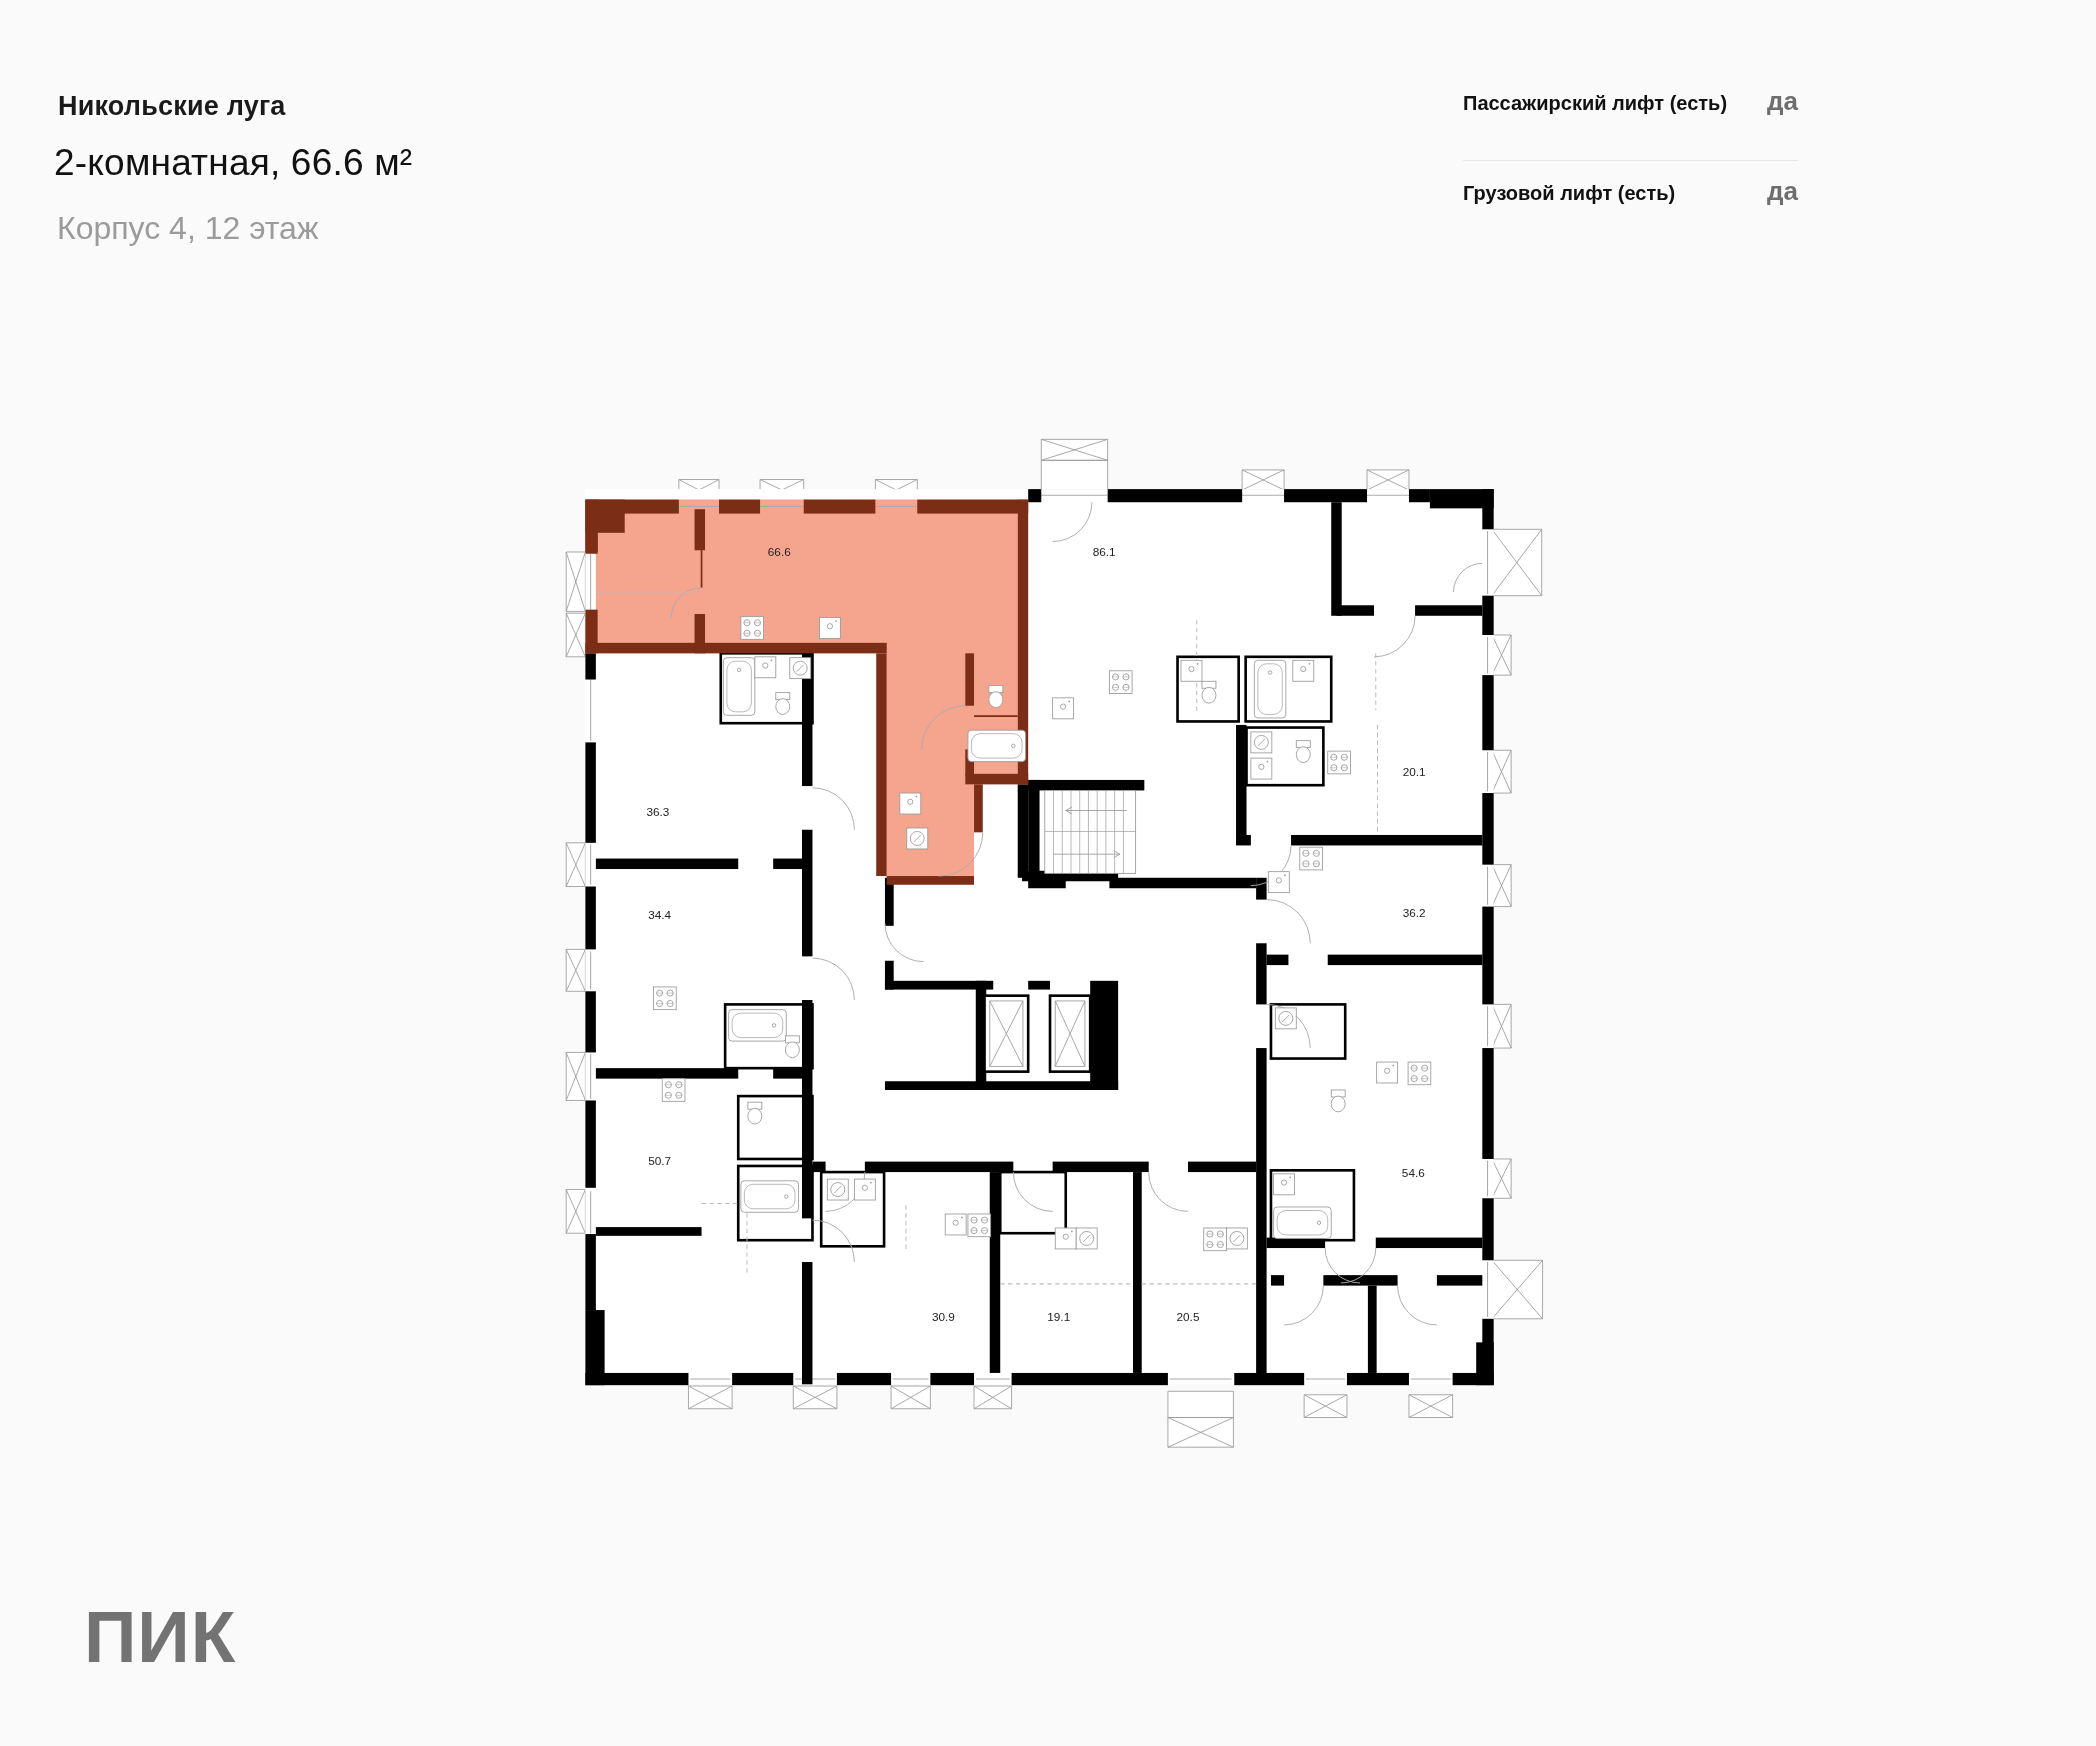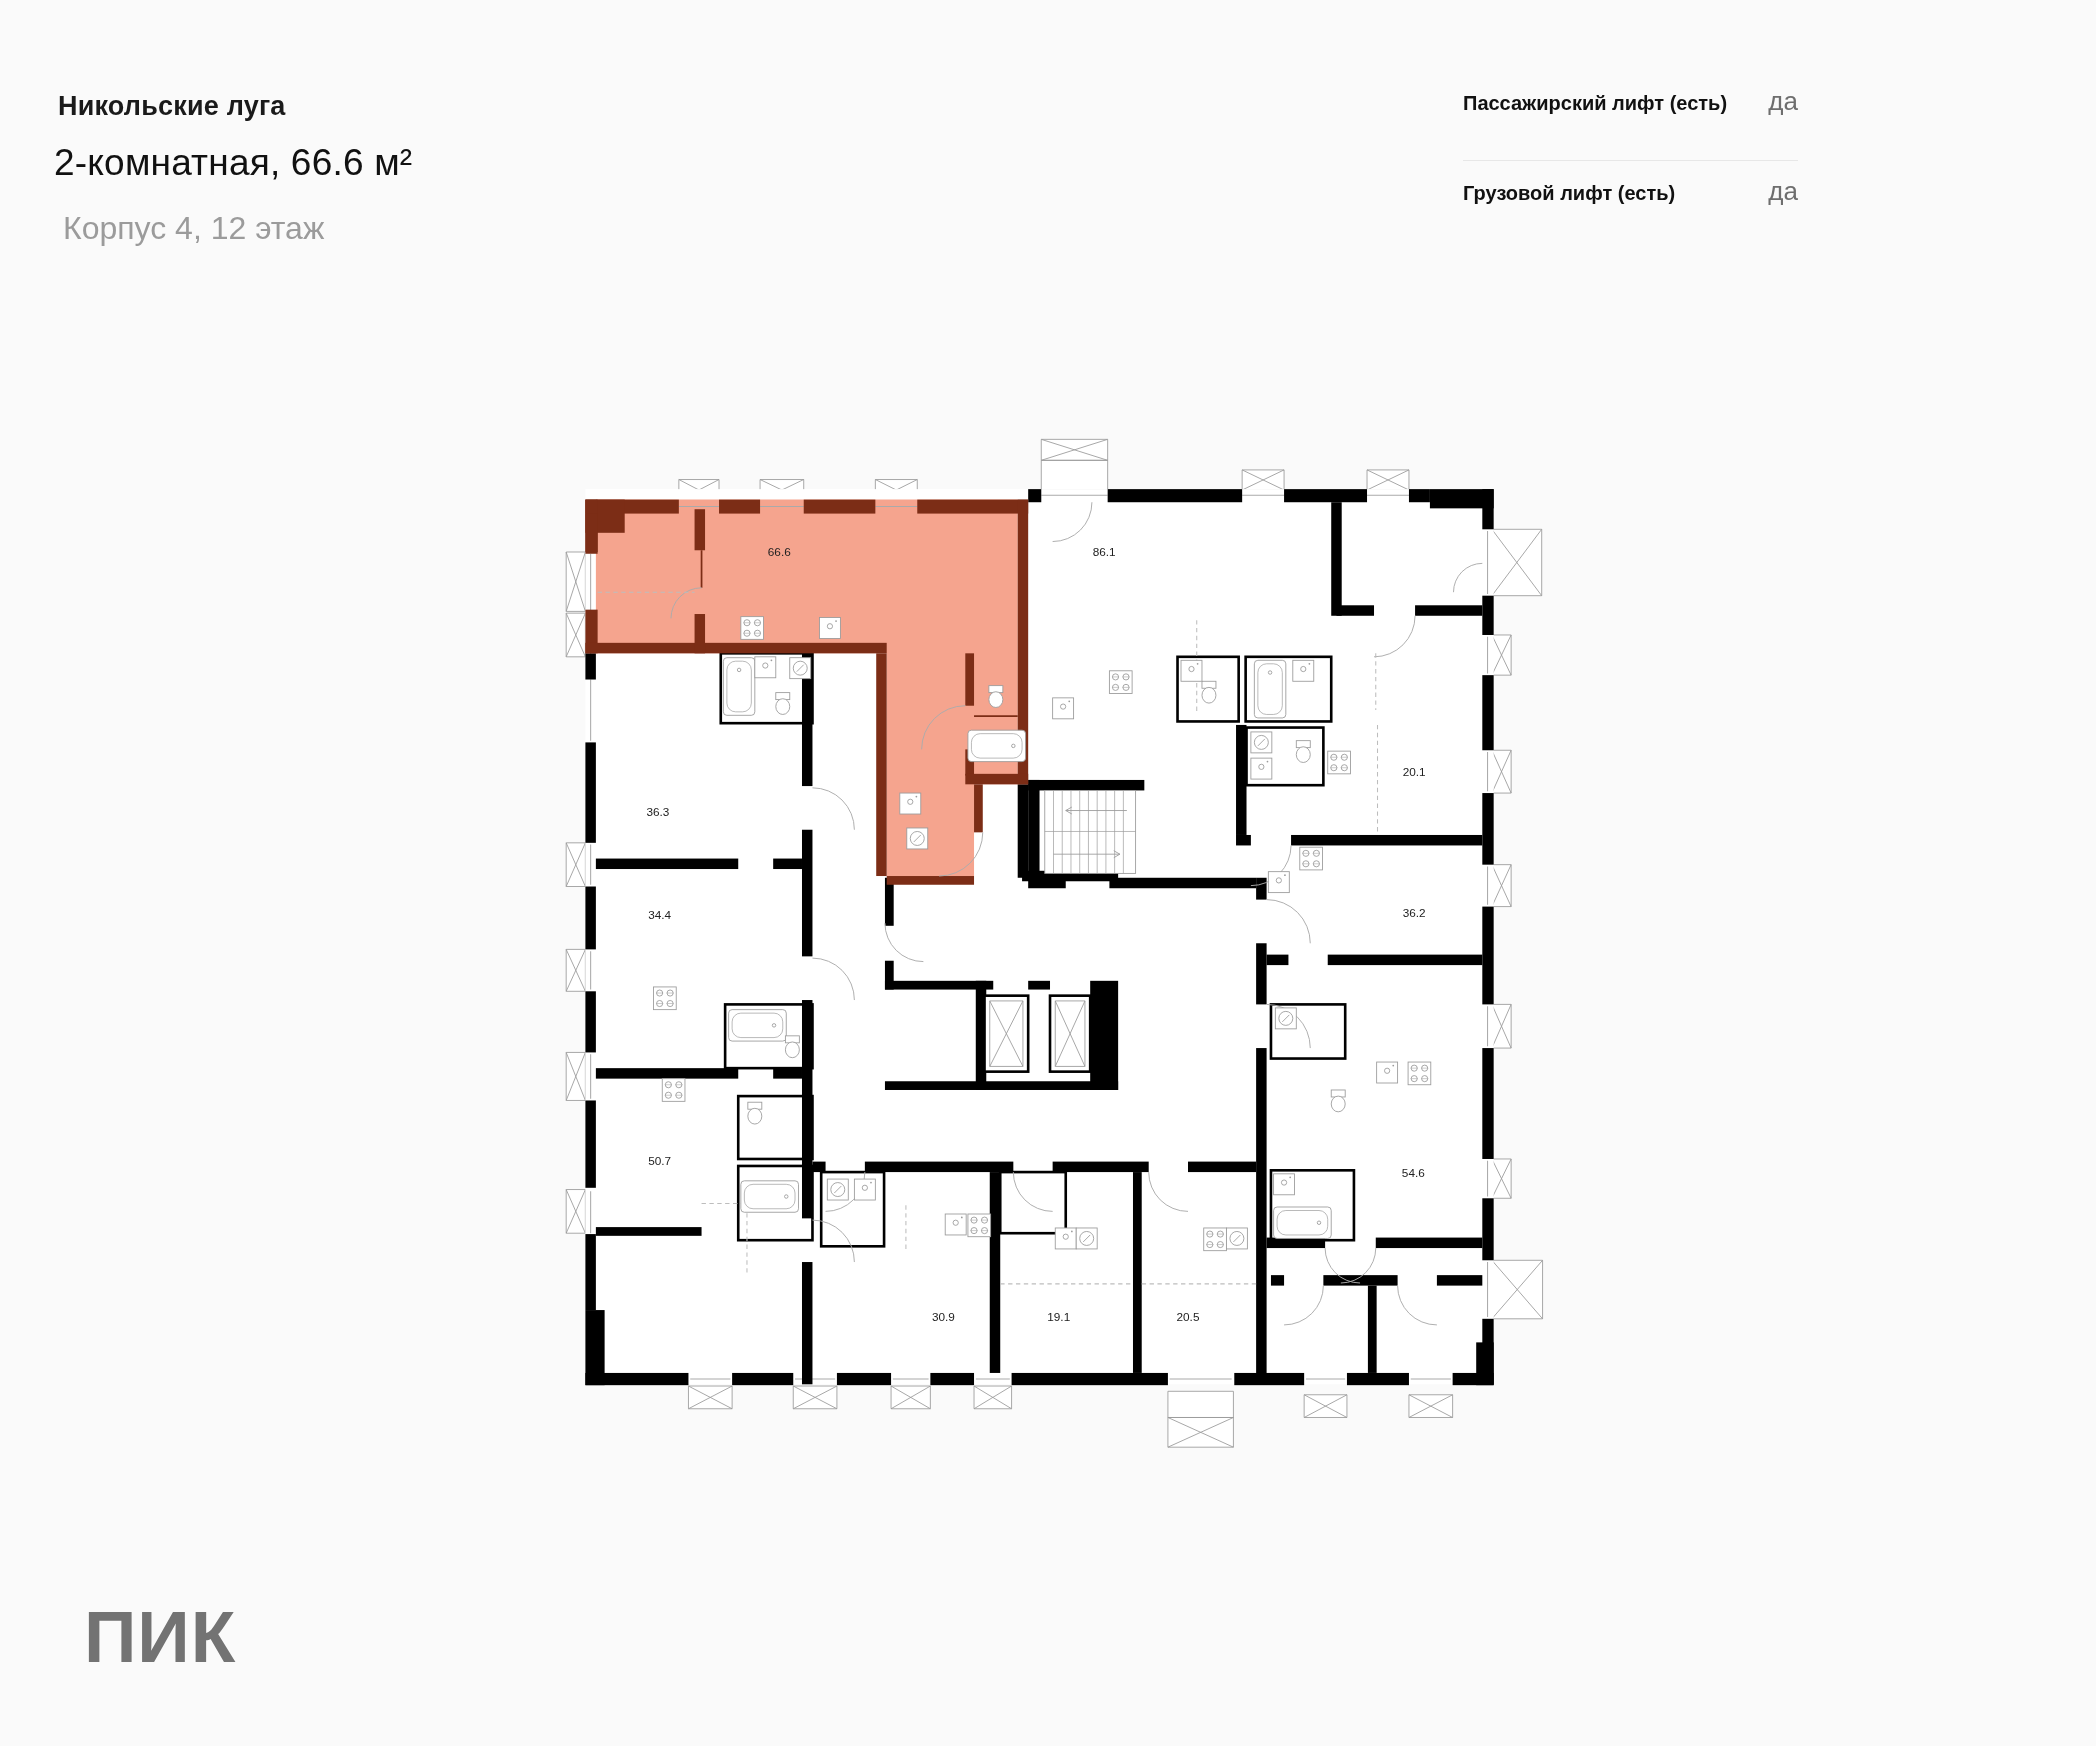--- a/index.html
+++ b/index.html
@@ -2,27 +2,27 @@
 <html style="font-size:14px"><head>
 <meta charset="utf-8">
 <style>
   html,body{margin:0;padding:0;}
   body{
     width:2096px;height:1747px;position:relative;overflow:hidden;
     background:#fafafa;font-family:"Liberation Sans",sans-serif;
   }
   .project{position:absolute;left:58px;top:91px;font-size:27px;font-weight:600;color:#1a1a1a;letter-spacing:0.2px;}
   .title{position:absolute;left:54px;top:142px;font-size:37px;font-weight:400;color:#111;letter-spacing:0.2px;}
-  .subtitle{position:absolute;left:63px;top:210px;font-size:32px;font-weight:400;color:#9b9b9b;}
+  .subtitle{position:absolute;left:57px;top:210px;font-size:32px;font-weight:400;color:#9b9b9b;}
   .info{position:absolute;left:1463px;top:86px;width:335px;}
   .info-row{display:flex;justify-content:space-between;align-items:baseline;height:49px;}
   .info-row + .info-row{border-top:0.9px solid #e7e7e7;padding-top:15px;}
   .info-row:first-child{padding-bottom:24.5px;}
   .info-label{font-size:20px;font-weight:700;color:#111;}
-  .info-value{font-size:26px;font-weight:400;color:#6e6e6e;}
+  .info-value{font-size:26px;font-weight:700;color:#6e6e6e;}
   .logo{position:absolute;left:84px;top:1595px;font-size:73px;font-weight:800;color:#737373;letter-spacing:0.9px;}
   .plan{position:absolute;left:559px;top:428px;}
   svg text{font-family:"Liberation Sans",sans-serif;font-size:13.5px;fill:#222;}
 </style>
 </head>
 <body>
 
 <div class="project">Никольские луга</div>
 <div class="title">2-комнатная, 66.6 м²</div>
 <div class="subtitle">Корпус 4, 12 этаж</div>

